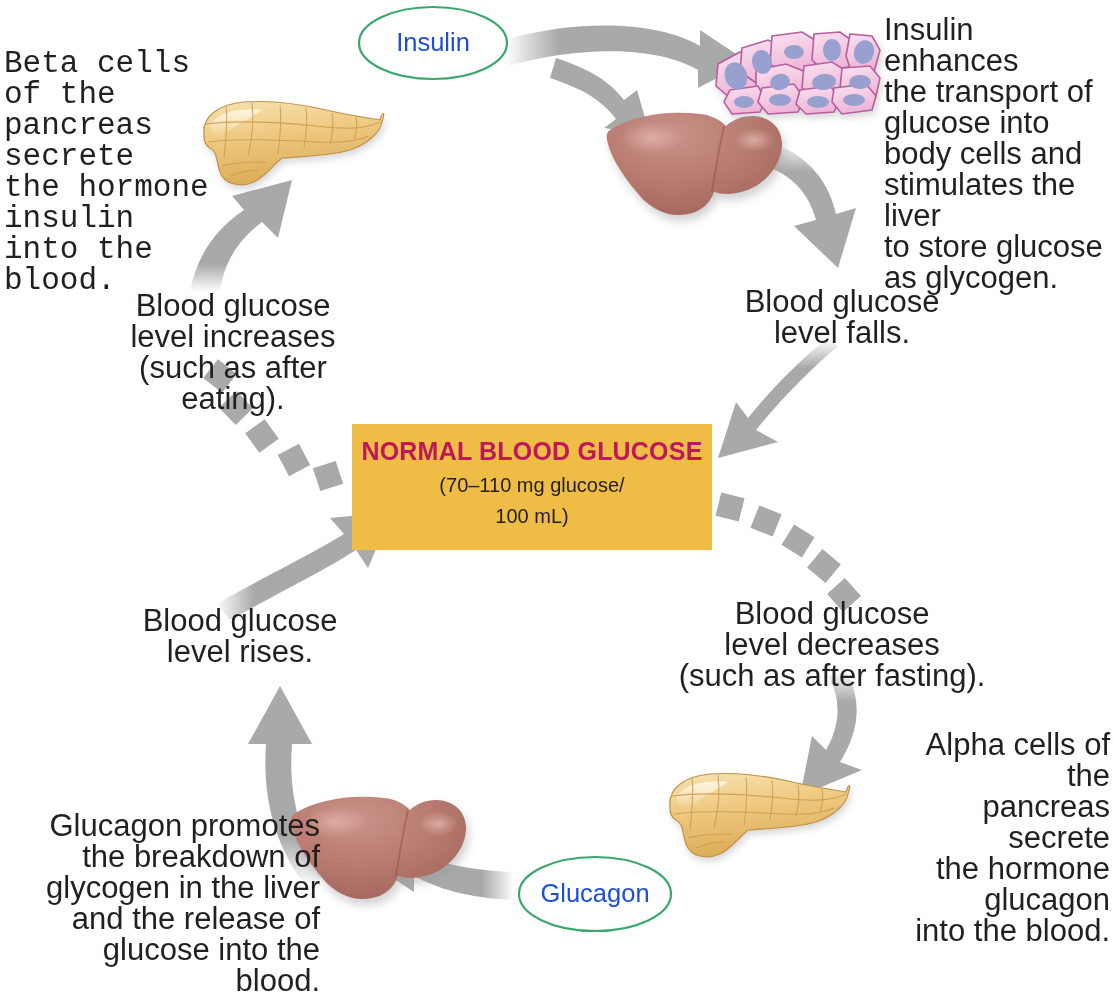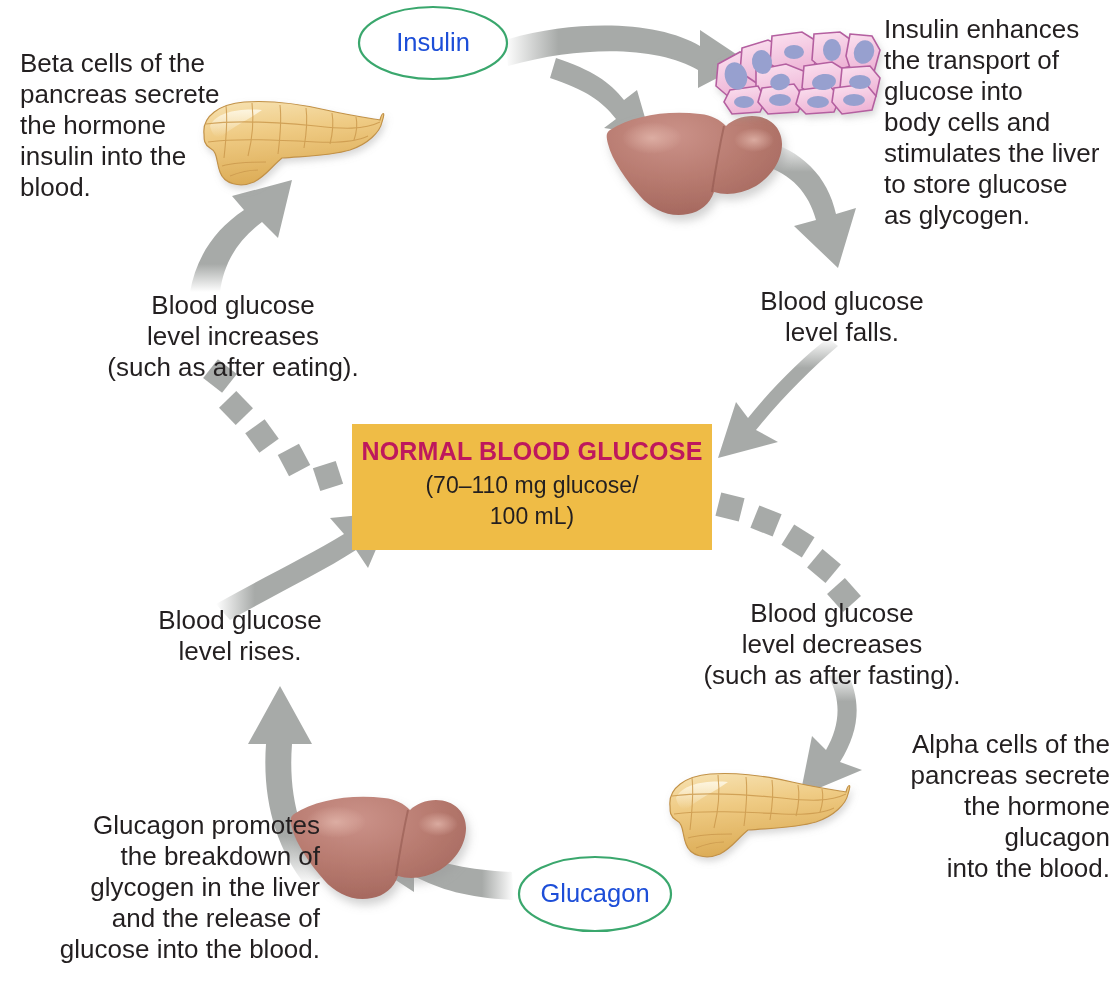--- a/index.html
+++ b/index.html
@@ -21,29 +21,29 @@
     position: absolute;
     left: 0;
     top: 0;
     width: 1114px;
     height: 992px;
   }
   .cap {
     position: absolute;
     color: #231f20;
     font-family: "Liberation Sans", sans-serif;
-    font-size: 26px;
+    font-size: 31px;
     line-height: 31px;
     white-space: pre-line;
   }
   .cap.ctr { text-align: center; margin-top: 12px; }
   .cap.lft { text-align: left; }
 
   
-  #cap-beta      { left: 20px;  top: 48px;  width: 215px; text-align: left; }
+  #cap-beta      { left: 4px;  top: 48px;  width: 215px; text-align: left; font-family: Liberation Mono, monospace; }
   #cap-insulin-eff { left: 884px; top: 14px;  width: 222px; text-align: left; }
   #cap-falls     { left: 742px; top: 274px; width: 200px; text-align: center; }
   #cap-increases { left: 88px;  top: 278px; width: 290px; text-align: center; }
   #cap-decreases { left: 672px; top: 586px; width: 320px; text-align: center; }
   #cap-alpha     { left: 884px; top: 729px; width: 226px; text-align: right; }
   #cap-rises     { left: 130px; top: 593px; width: 220px; text-align: center; }
   #cap-glucagon-eff { left: 14px; top: 810px; width: 290px; text-align: right; margin-left: 16px; }
 
   .ell-label {
     position: absolute;
@@ -67,21 +67,21 @@
     color: #be185d;
     letter-spacing: 0.2px;
     font-family: "Liberation Sans", sans-serif;
   }
   #box-sub {
     position: absolute;
     left: 352px;
     top: 470px;
     width: 360px;
     text-align: center;
-    font-size: 23px;
+    font-size: 20px;
     line-height: 31px;
     color: #231f20;
     white-space: pre-line;
     font-family: "Liberation Sans", sans-serif;
   }
 </style>
 </head>
 <body>
 
 <div id="stage">

